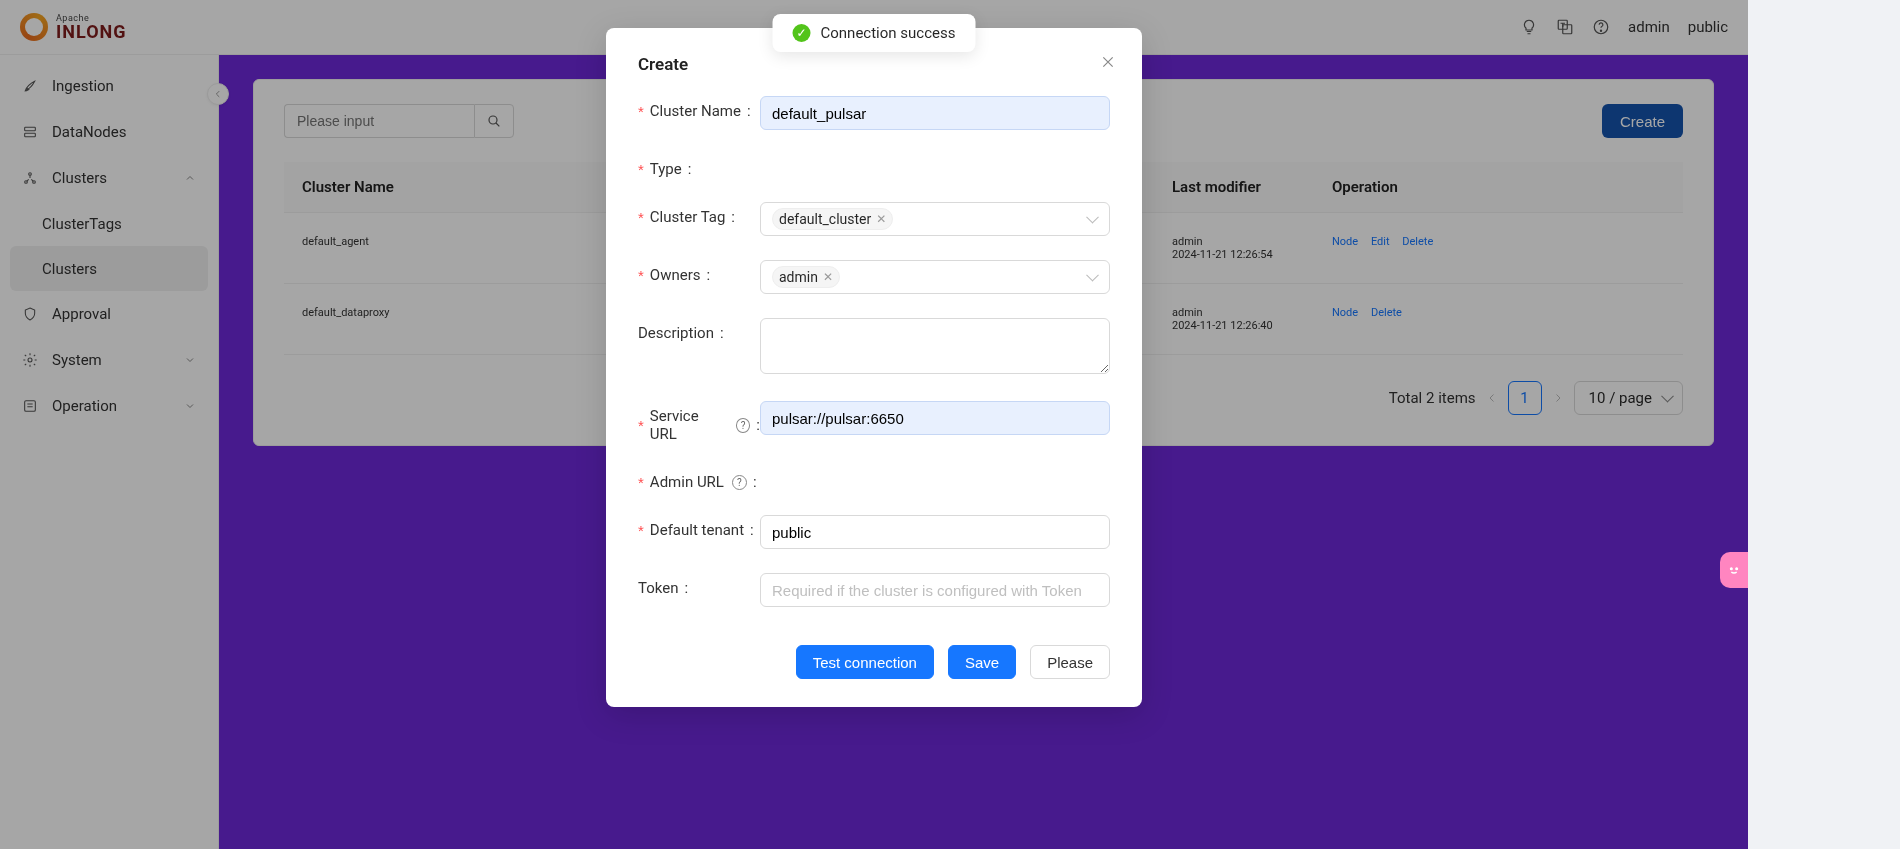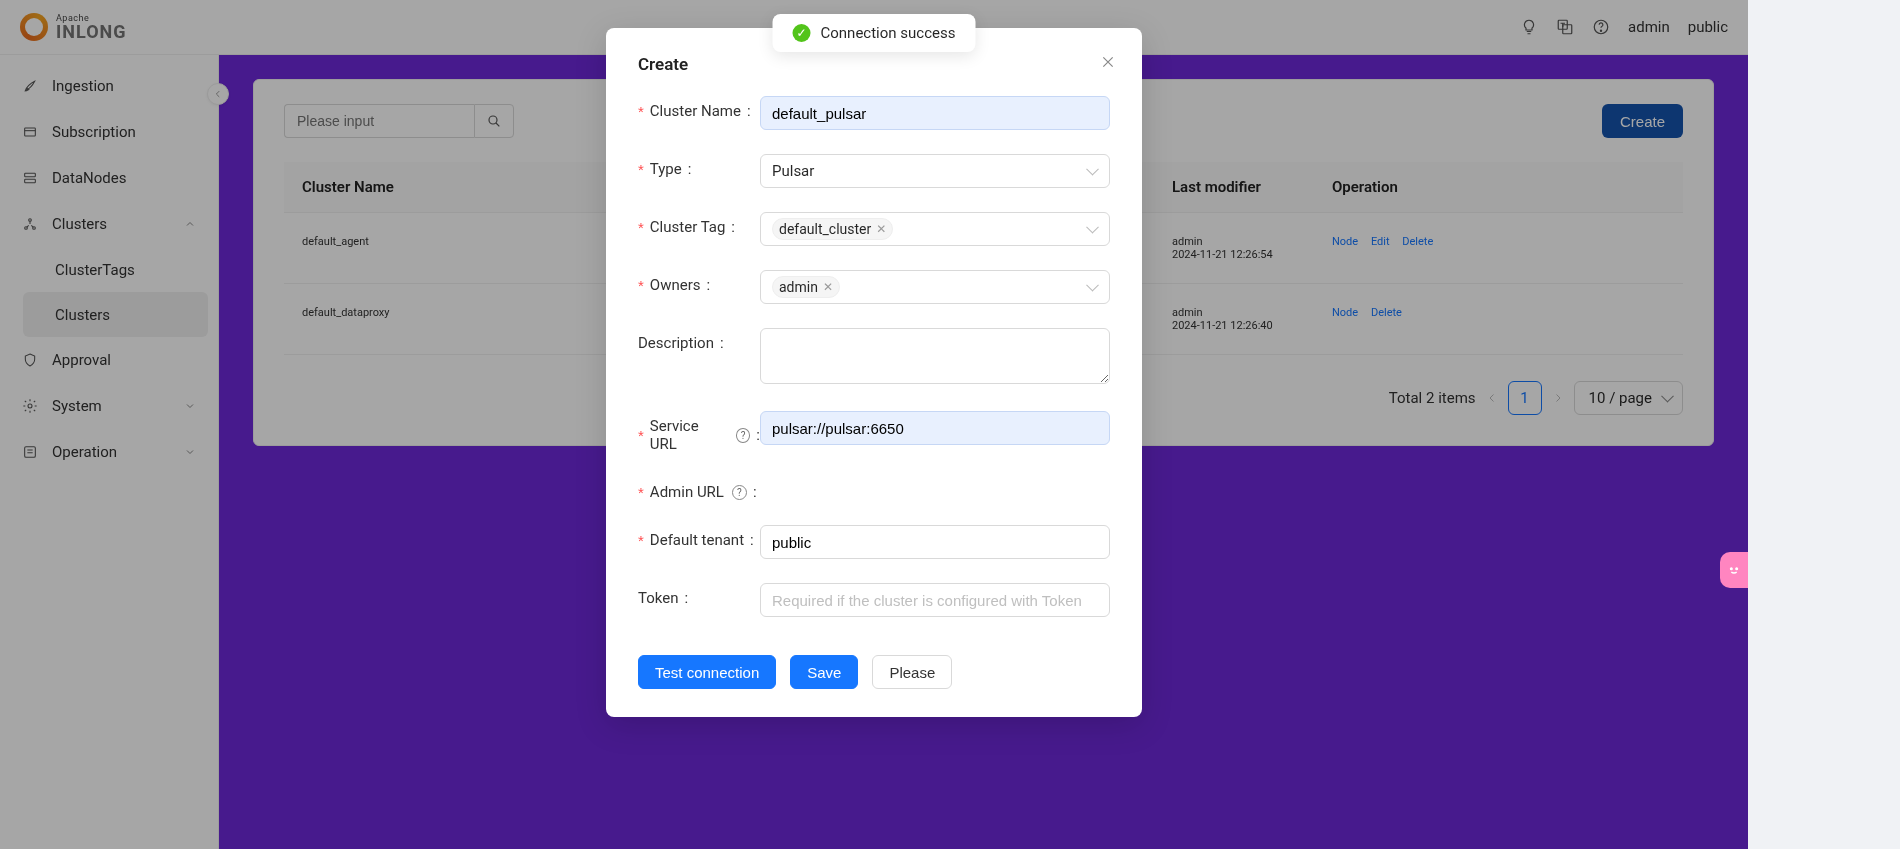--- a/index.html
+++ b/index.html
@@ -5,34 +5,34 @@
   * { box-sizing: border-box; margin: 0; padding: 0; }
   html, body { width: 100%; height: 100%; font-family: -apple-system, BlinkMacSystemFont, "Segoe UI", Roboto, "Helvetica Neue", Arial, sans-serif; font-size: 14px; color: rgba(0,0,0,0.85); background:#f0f2f5; }
   .app { display:flex; flex-direction:column; height:849px; width:1748px; position:relative; overflow:hidden; background:#fff; }
   
   .header { height:55px; display:flex; align-items:center; padding:0 20px; border-bottom:1px solid #f0f0f0; }
   .logo { display:flex; align-items:center; gap:8px; }
   .logo-mark { width:28px; height:28px; border-radius:50%; background: conic-gradient(from 30deg, #f5a623, #e96b1f, #f5a623); position:relative; }
   .logo-mark::after { content:""; position:absolute; inset:5px; border-radius:50%; background:#fff; }
   .logo-text { display:flex; flex-direction:column; line-height:1; }
   .logo-sup { font-size:9px; color:#444; letter-spacing:0.5px; }
-  .logo-main { font-size:18px; font-weight:700; color:#737373; letter-spacing:1px; }
+  .logo-main { font-size:18px; font-weight:700; color:#7f1d1d; letter-spacing:1px; }
   .header-spacer { flex:1; }
   .header-icons { display:flex; align-items:center; gap:18px; color:#555; }
   .hicon { width:18px; height:18px; display:inline-flex; align-items:center; justify-content:center; }
   .header-text { font-size:15px; color:#333; }
   
   .body { flex:1; display:flex; min-height:0; }
   .sidebar { width:219px; border-right:1px solid #f0f0f0; padding-top:8px; position:relative; background:#fff; }
   .collapse-btn { position:absolute; top:28px; right:-11px; width:22px; height:22px; border:1px solid #eee; border-radius:50%; background:#fff; display:flex; align-items:center; justify-content:center; box-shadow:0 1px 3px rgba(0,0,0,0.05); }
   .menu-item { display:flex; align-items:center; gap:14px; padding:0 22px; height:46px; font-size:15px; color:#333; cursor:pointer; }
   .menu-item .micon { width:16px; height:16px; color:#555; display:inline-flex; align-items:center; justify-content:center; }
   .menu-item.expandable { justify-content:flex-start; }
   .menu-item .chev { margin-left:auto; color:#888; }
-  .submenu { padding-left:13px; }
+  .submenu { padding-left:0; }
   .submenu .sub-item { height:45px; display:flex; align-items:center; padding-left:42px; font-size:15px; color:#333; cursor:pointer; }
   .submenu .sub-item.active { background:#f0f0f0; margin:0 10px; border-radius:6px; padding-left:32px; }
   
   .content { flex:1; padding:24px 34px; background:#6d28d9; min-width:0; }
   .card { background:#fff; border:1px solid #f0f0f0; border-radius:6px; padding:24px 30px 30px; }
   .toolbar-row { display:flex; align-items:center; justify-content:space-between; margin-bottom:24px; }
   .search-wrap { display:flex; }
   .search-input { width:190px; height:34px; border:1px solid #d9d9d9; border-right:none; border-radius:4px 0 0 4px; padding:0 12px; font-size:14px; outline:none; }
   .search-btn { width:40px; height:34px; border:1px solid #d9d9d9; border-radius:0 4px 4px 0; background:#fff; display:flex; align-items:center; justify-content:center; cursor:pointer; }
   .btn-primary { background:#1554ad; color:#fff; border:none; border-radius:6px; height:34px; padding:0 18px; font-size:15px; cursor:pointer; }
@@ -63,21 +63,21 @@
   .form-label .qicon { width:15px; height:15px; border:1px solid #888; border-radius:50%; display:inline-flex; align-items:center; justify-content:center; font-size:10px; color:#666; margin-left:4px; }
   .form-control { flex:1; }
   .inp, .sel, .txa, .tag-select { width:100%; border:1px solid #d9d9d9; border-radius:6px; min-height:34px; padding:5px 11px; font-size:15px; outline:none; background:#fff; }
   .inp.hl { background:#e8f0fe; border-color:#c6d7f5; }
   .sel, .tag-select { position:relative; display:flex; align-items:center; flex-wrap:wrap; gap:4px; padding-right:30px; cursor:pointer; }
   .sel::after, .tag-select::after { content:""; position:absolute; right:12px; top:50%; width:8px; height:8px; border-right:1.5px solid #bbb; border-bottom:1.5px solid #bbb; transform:translateY(-70%) rotate(45deg); }
   .txa { height:56px; resize:vertical; }
   .tag { background:#f5f5f5; border:1px solid #eee; border-radius:11px; padding:2px 6px; font-size:14px; display:inline-flex; align-items:center; gap:5px; }
   .tag .x { color:#999; cursor:pointer; font-size:12px; }
   .inp::placeholder { color:#bfbfbf; }
-  .modal-footer { display:flex; gap:14px; margin-top:38px; }
+  .modal-footer { display:flex; justify-content:flex-end; gap:14px; margin-top:38px; }
   .btn { height:34px; padding:0 16px; border-radius:6px; font-size:15px; cursor:pointer; display:inline-flex; align-items:center; }
   .btn-blue { background:#1677ff; color:#fff; border:1px solid #1677ff; }
   .btn-default { background:#fff; color:#333; border:1px solid #d9d9d9; }
   
   .fab { position:absolute; right:0; top:552px; width:28px; height:36px; background:#ff85c0; border-radius:10px 0 0 10px; display:flex; align-items:center; justify-content:center; color:#fff; }
   svg { display:block; }
 </style>
 </head>
 <body>
 
@@ -127,29 +127,20 @@
       </div>
 
       <div class="menu-item">
         <span class="micon">
             <svg viewBox="0 0 24 24" width="16" height="16" fill="none" stroke="currentColor" stroke-width="1.6">
               <path d="M5 19c2-5 8-11 14-14-3 6-9 12-14 14z"></path>
               <path d="M9 15l-2 4 4-2"></path>
             </svg>
           </span>
         <span>Ingestion</span>
-      </div>
-      <div class="menu-item">
-        <span class="micon">
-            <svg viewBox="0 0 24 24" width="16" height="16" fill="none" stroke="currentColor" stroke-width="1.6">
-              <rect x="4" y="6" width="16" height="12" rx="1"></rect>
-              <path d="M4 10h16"></path>
-            </svg>
-          </span>
-        <span>Subscription</span>
       </div>
       <div class="menu-item">
         <span class="micon">
             <svg viewBox="0 0 24 24" width="16" height="16" fill="none" stroke="currentColor" stroke-width="1.6">
               <rect x="4" y="5" width="16" height="5" rx="1"></rect>
               <rect x="4" y="14" width="16" height="5" rx="1"></rect>
             </svg>
           </span>
         <span>DataNodes</span>
       </div>
@@ -307,25 +298,20 @@
         </div>
       <div class="form-control"><input class="inp hl" value="default_pulsar" style=""></div>
     </div>
 
     <div class="form-row">
       <div class="form-label">
           <span class="req">*</span>
           <span>Type</span>
           <span class="colon">:</span>
         </div>
-      <div class="form-control">
-          <div class="sel">
-            <span>Pulsar</span>
-          </div>
-        </div>
     </div>
 
     <div class="form-row">
       <div class="form-label">
           <span class="req">*</span>
           <span>Cluster Tag</span>
           <span class="colon">:</span>
         </div>
       <div class="form-control">
           <div class="tag-select">

